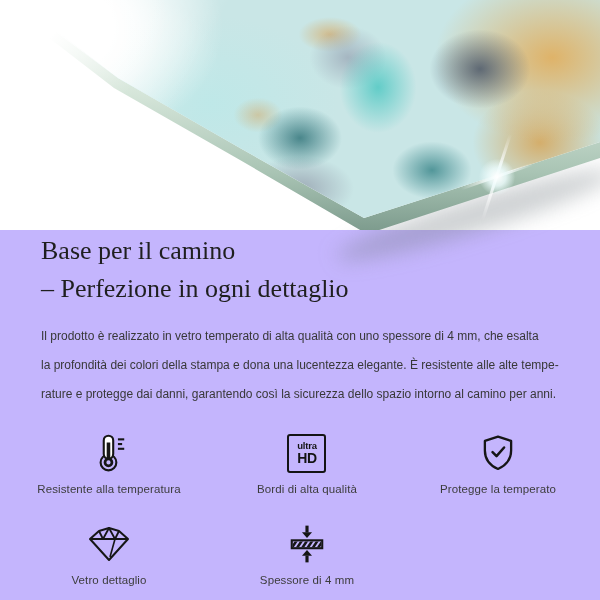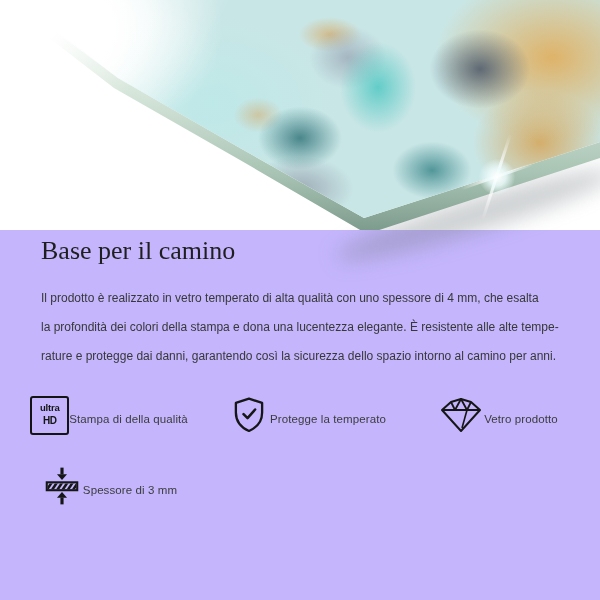--- a/index.html
+++ b/index.html
@@ -68,30 +68,30 @@
   }
   .desc{margin:14px 40px 0 41px;font-size:12px;line-height:29px;color:#383838;}
   .desc div{white-space:nowrap;}
 
   
   .features{
     margin-top:22px;display:grid;
     grid-template-columns:218px 178px 204px;row-gap:27px;
     justify-items:center;
   }
-  .feature{display:flex;align-items:center;justify-content:space-between;}
+  .feature{display:flex;flex-direction:column;align-items:center;justify-content:space-between;}
   .feature .icon-box{height:44px;display:flex;align-items:center;justify-content:center;}
   .feature .label{margin-top:8px;font-size:11.5px;color:#3c3c3c;letter-spacing:.1px;}
   .ultrahd{
     width:35px;height:35px;border:2.5px solid #141414;border-radius:3px;
     display:flex;flex-direction:column;align-items:center;justify-content:center;
     color:#141414;font-weight:700;
   }
   .ultrahd .t1{font-size:9.5px;line-height:10px;letter-spacing:-.2px;}
-  .ultrahd .t2{font-size:10px;line-height:15px;letter-spacing:-.5px;}
+  .ultrahd .t2{font-size:14px;line-height:15px;letter-spacing:-.5px;}
   svg .stroke{fill:none;stroke:#161616;}
 </style>
 </head>
 <body>
 
 <div class="page">
 
   <div class="hero">
     <div class="shadow shadow-left"></div>
     <div class="shadow shadow-right"></div>
@@ -100,39 +100,54 @@
     <div class="hero-fade"></div>
     <div class="sparkle">
       <div class="ray-v"></div>
         <div class="ray-h"></div>
         <div class="glow"></div>
     </div>
   </div>
 
   <h1 class="title">
     <div>Base per il camino</div>
+    <div>– Perfezione in ogni dettaglio</div>
   </h1>
 
   <div class="desc">
     <div>Il prodotto è realizzato in vetro temperato di alta qualità con uno spessore di 4 mm, che esalta</div>
     <div>la profondità dei colori della stampa e dona una lucentezza elegante. È resistente alle alte tempe-</div>
     <div>rature e protegge dai danni, garantendo così la sicurezza dello spazio intorno al camino per anni.</div>
   </div>
 
   <div class="features">
 
+    <div class="feature">
+      <div class="icon-box">
+        <svg width="42" height="42" viewBox="0 0 40 40">
+          <circle class="stroke" cx="19.5" cy="29" r="7.5" stroke-width="2"></circle>
+          <rect x="15" y="3.5" width="9" height="22" rx="4.5" fill="#ffffff" stroke="#161616" stroke-width="2"></rect>
+          <line x1="19.5" y1="10" x2="19.5" y2="25" stroke="#161616" stroke-width="3.4"></line>
+          <circle class="stroke" cx="19.5" cy="29" r="3.3" stroke-width="2.6"></circle>
+          <line x1="28.5" y1="7" x2="34.5" y2="7" stroke="#161616" stroke-width="2"></line>
+          <line x1="28.5" y1="11.5" x2="32.5" y2="11.5" stroke="#161616" stroke-width="2"></line>
+          <line x1="28.5" y1="16" x2="34.5" y2="16" stroke="#161616" stroke-width="2"></line>
+        </svg>
+      </div>
+      <div class="label">Resistente alla temperatura</div>
+    </div>
 
     <div class="feature">
       <div class="icon-box">
         <div class="ultrahd">
           <span class="t1">ultra</span>
           <span class="t2">HD</span>
         </div>
       </div>
-      <div class="label">Stampa di della qualità</div>
+      <div class="label">Bordi di alta qualità</div>
     </div>
 
     <div class="feature">
       <div class="icon-box">
         <svg width="42" height="42" viewBox="0 0 40 40">
           <path class="stroke" stroke-width="2.2" stroke-linejoin="round" d="M20 4.5 L32.5 8.5 V17.5 C32.5 26.5 27.5 31.8 20 35.2 C12.5 31.8 7.5 26.5 7.5 17.5 V8.5 Z"></path>
           <polyline class="stroke" stroke-width="2.4" stroke-linecap="round" stroke-linejoin="round" points="14.8,19.2 18.6,23 25.8,14.8"></polyline>
         </svg>
       </div>
       <div class="label">Protegge la temperato</div>
@@ -140,21 +155,21 @@
 
     <div class="feature">
       <div class="icon-box">
         <svg width="46" height="42" viewBox="0 0 46 40">
           <path class="stroke" stroke-width="2" stroke-linejoin="round" d="M13 7 L23 4 L33 7 L42 15 L23 36 L4 15 Z"></path>
           <line x1="4" y1="15" x2="42" y2="15" stroke="#161616" stroke-width="2"></line>
           <path class="stroke" stroke-width="1.8" stroke-linejoin="round" d="M13 7 L17 15 L23 4 L29 15 L33 7"></path>
           <line x1="29" y1="15" x2="24" y2="33" stroke="#161616" stroke-width="1.6"></line>
         </svg>
       </div>
-      <div class="label">Vetro prodotto</div>
+      <div class="label">Vetro dettaglio</div>
     </div>
 
 
     <div class="feature">
       <div class="icon-box">
         <svg width="42" height="42" viewBox="0 0 40 40">
           <defs>
             <clipPath id="barclip">
                 <rect x="6.5" y="17.5" width="27" height="5.5"></rect>
               </clipPath>
@@ -167,17 +182,17 @@
             <line x1="19" y1="26" x2="27" y2="14"></line>
             <line x1="24" y1="26" x2="32" y2="14"></line>
             <line x1="29" y1="26" x2="37" y2="14"></line>
           </g>
           <line x1="20" y1="2.5" x2="20" y2="9" stroke="#161616" stroke-width="3"></line>
           <polygon points="15.2,8.8 24.8,8.8 20,14.3" fill="#161616"></polygon>
           <line x1="20" y1="37.5" x2="20" y2="31" stroke="#161616" stroke-width="3"></line>
           <polygon points="15.2,31.2 24.8,31.2 20,25.7" fill="#161616"></polygon>
         </svg>
       </div>
-      <div class="label">Spessore di 3 mm</div>
+      <div class="label">Spessore di 4 mm</div>
     </div>
 
   </div>
 </div>
 
 </body></html>

